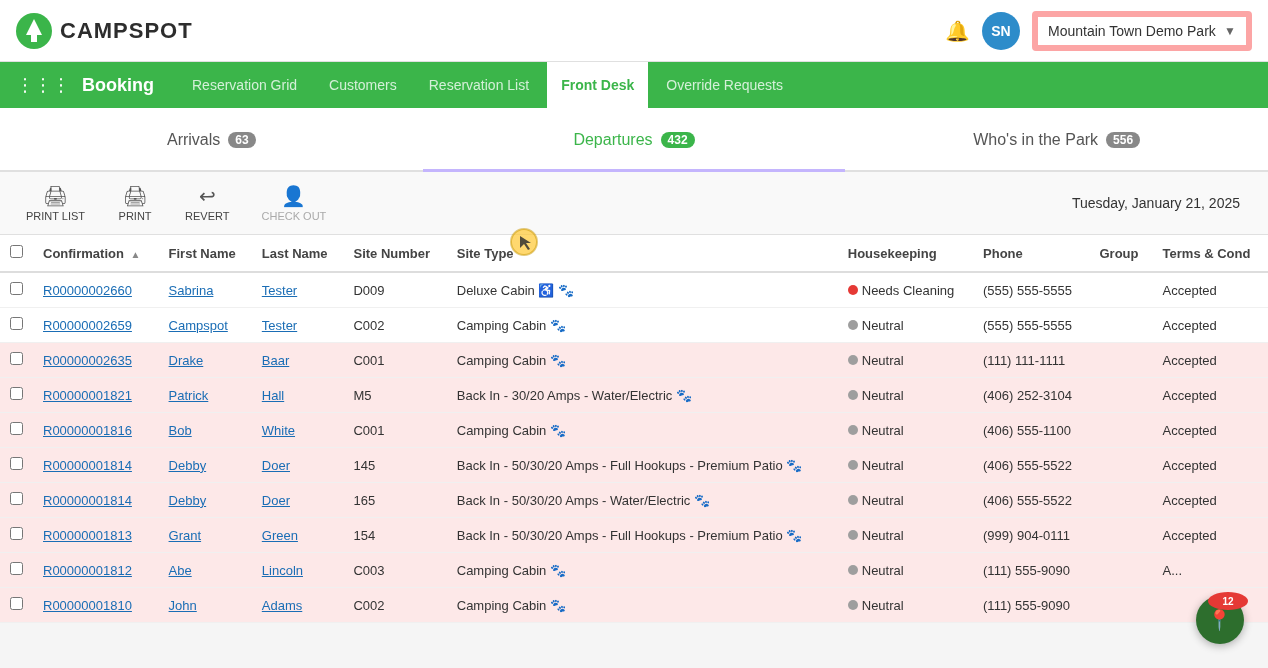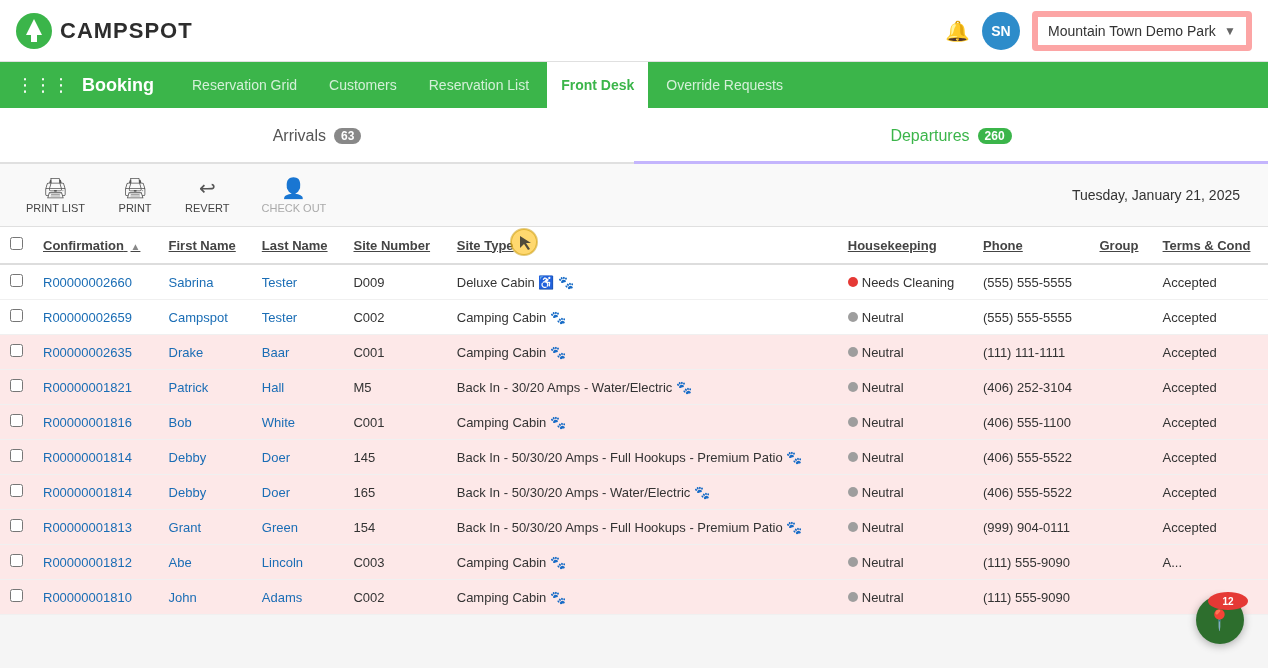--- a/index.html
+++ b/index.html
@@ -38,21 +38,21 @@
     .nav-brand { color: #fff; font-weight: 700; font-size: 18px; margin-right: 20px; }
     .nav-item {
       color: #d4f0d8; padding: 0 14px; height: 46px; display: flex; align-items: center;
       font-size: 14px; cursor: pointer; text-decoration: none;
     }
     .nav-item.active { background: #fff; color: #3bb54a; font-weight: 600; }
 
     
     .tabs {
       display: flex; background: #fff; border-bottom: 2px solid #e0e0e0;
-      height: 56px;
+      height: 64px;
     }
     .tab {
       flex: 1; display: flex; align-items: center; justify-content: center;
       font-size: 16px; font-weight: 500; color: #555; cursor: pointer;
       border-bottom: 3px solid transparent; position: relative; top: 2px;
     }
     .tab.active { color: #3bb54a; border-bottom: 3px solid #c4b5fd; }
     .tab .badge {
       background: #3bb54a; color: #fff; border-radius: 10px; padding: 1px 7px;
       font-size: 12px; font-weight: 700; margin-left: 8px;
@@ -76,27 +76,27 @@
       margin-left: auto; font-size: 14px; font-weight: 500; color: #333;
       padding-right: 16px;
     }
 
     
     .table-container { overflow-x: auto; background: #fff; }
     table { width: 100%; border-collapse: collapse; font-size: 13px; }
     thead tr { background: #fff; border-bottom: 2px solid #ddd; }
     thead th {
       padding: 10px 10px; text-align: left; font-weight: 600; color: #444;
-      white-space: nowrap; position: relative; user-select: none; text-decoration: underline;
+      white-space: nowrap; position: relative; user-select: none;
     }
     thead th .sort-icon { font-size: 10px; color: #888; margin-left: 3px; }
     tbody tr { border-bottom: 1px solid #f0f0f0; }
     tbody tr.pink { background: #fde8e8; }
     tbody td { padding: 9px 10px; color: #333; white-space: nowrap; }
-    td a { color: #1a6db5; cursor: pointer; }
+    td a { color: #1a6db5; text-decoration: underline; cursor: pointer; }
     .checkbox-cell { width: 30px; text-align: center; }
     input[type=checkbox] { cursor: pointer; }
     .dot { width: 10px; height: 10px; border-radius: 50%; display: inline-block; margin-right: 4px; }
     .dot-red { background: #e53935; }
     .dot-gray { background: #9e9e9e; }
     .hk-text { display: flex; align-items: center; }
 
     
     .cursor-overlay {
       position: fixed; width: 28px; height: 28px;
@@ -156,21 +156,25 @@
   <a class="nav-item">Override Requests</a>
 </div>
 
 <div class="tabs">
   <div class="tab">
     <span>Arrivals</span>
     <span class="badge">63</span>
   </div>
   <div class="tab active">
     <span>Departures</span>
-    <span class="badge">260</span>
+    <span class="badge">432</span>
+  </div>
+  <div class="tab">
+    <span>Who's in the Park</span>
+    <span class="badge">556</span>
   </div>
 </div>
 
 <div class="toolbar">
   <button class="toolbar-btn">
     <span class="icon">🖨</span>
     <span>PRINT LIST</span>
   </button>
   <button class="toolbar-btn">
     <span class="icon">🖨</span>

